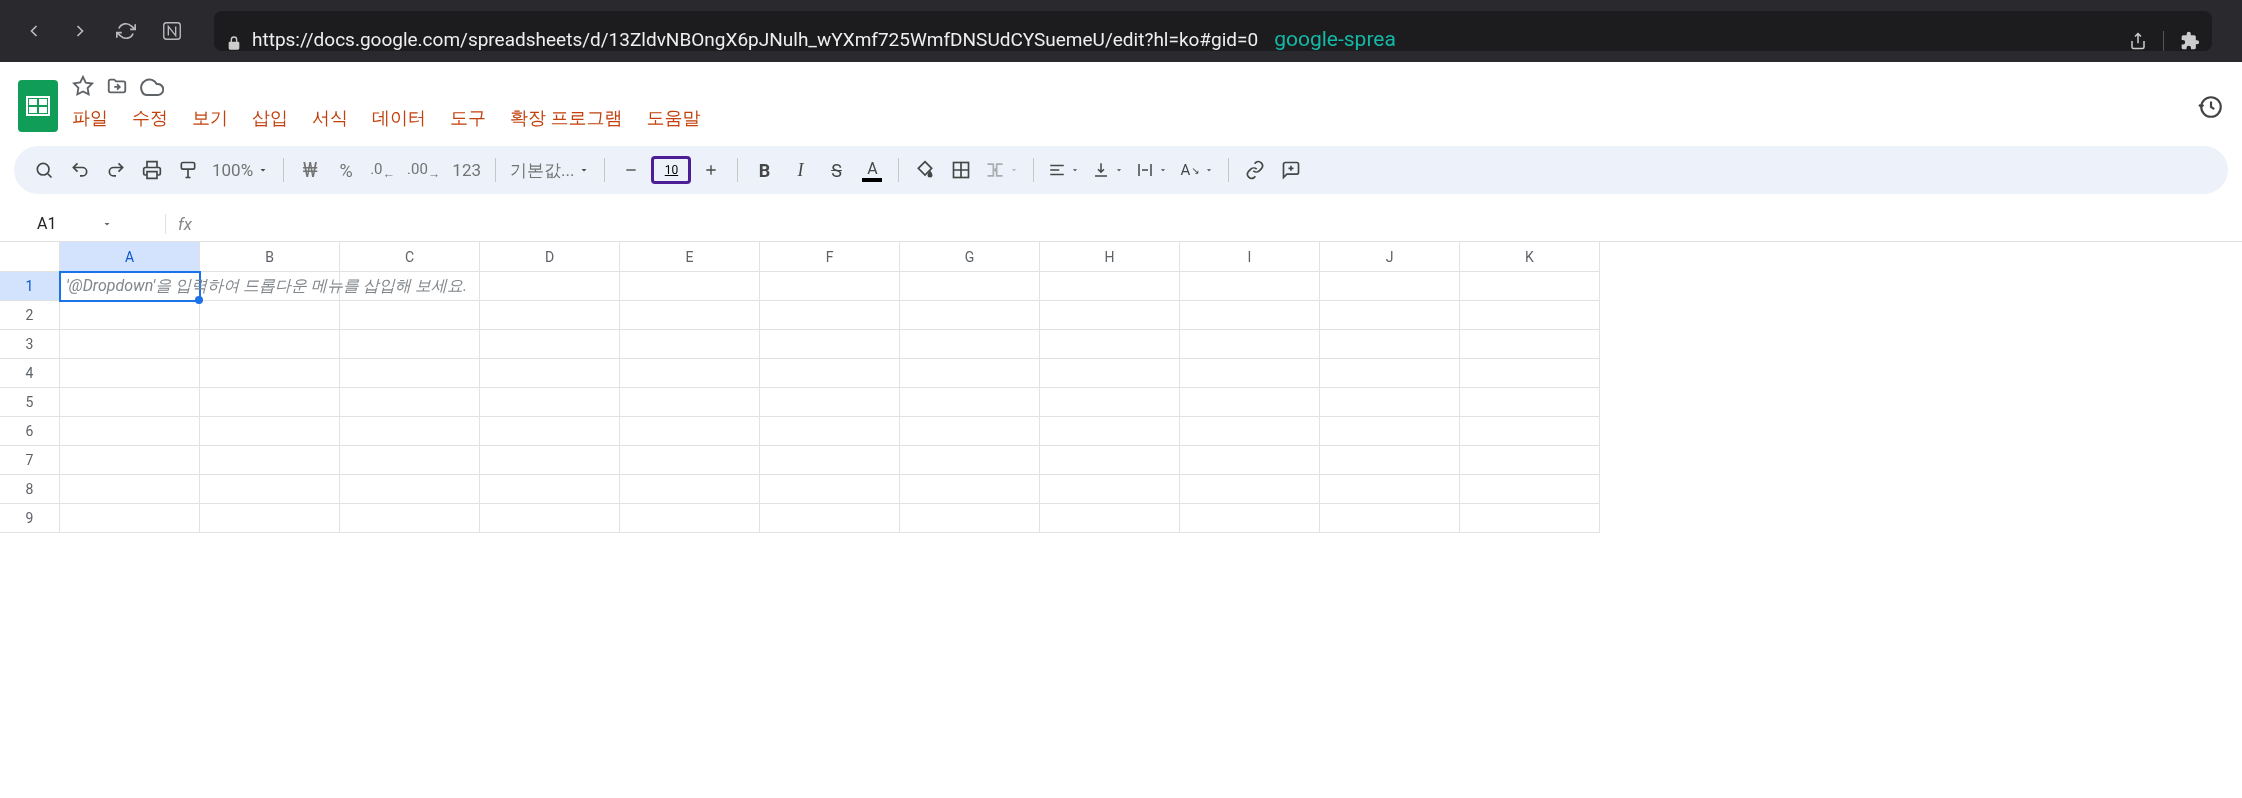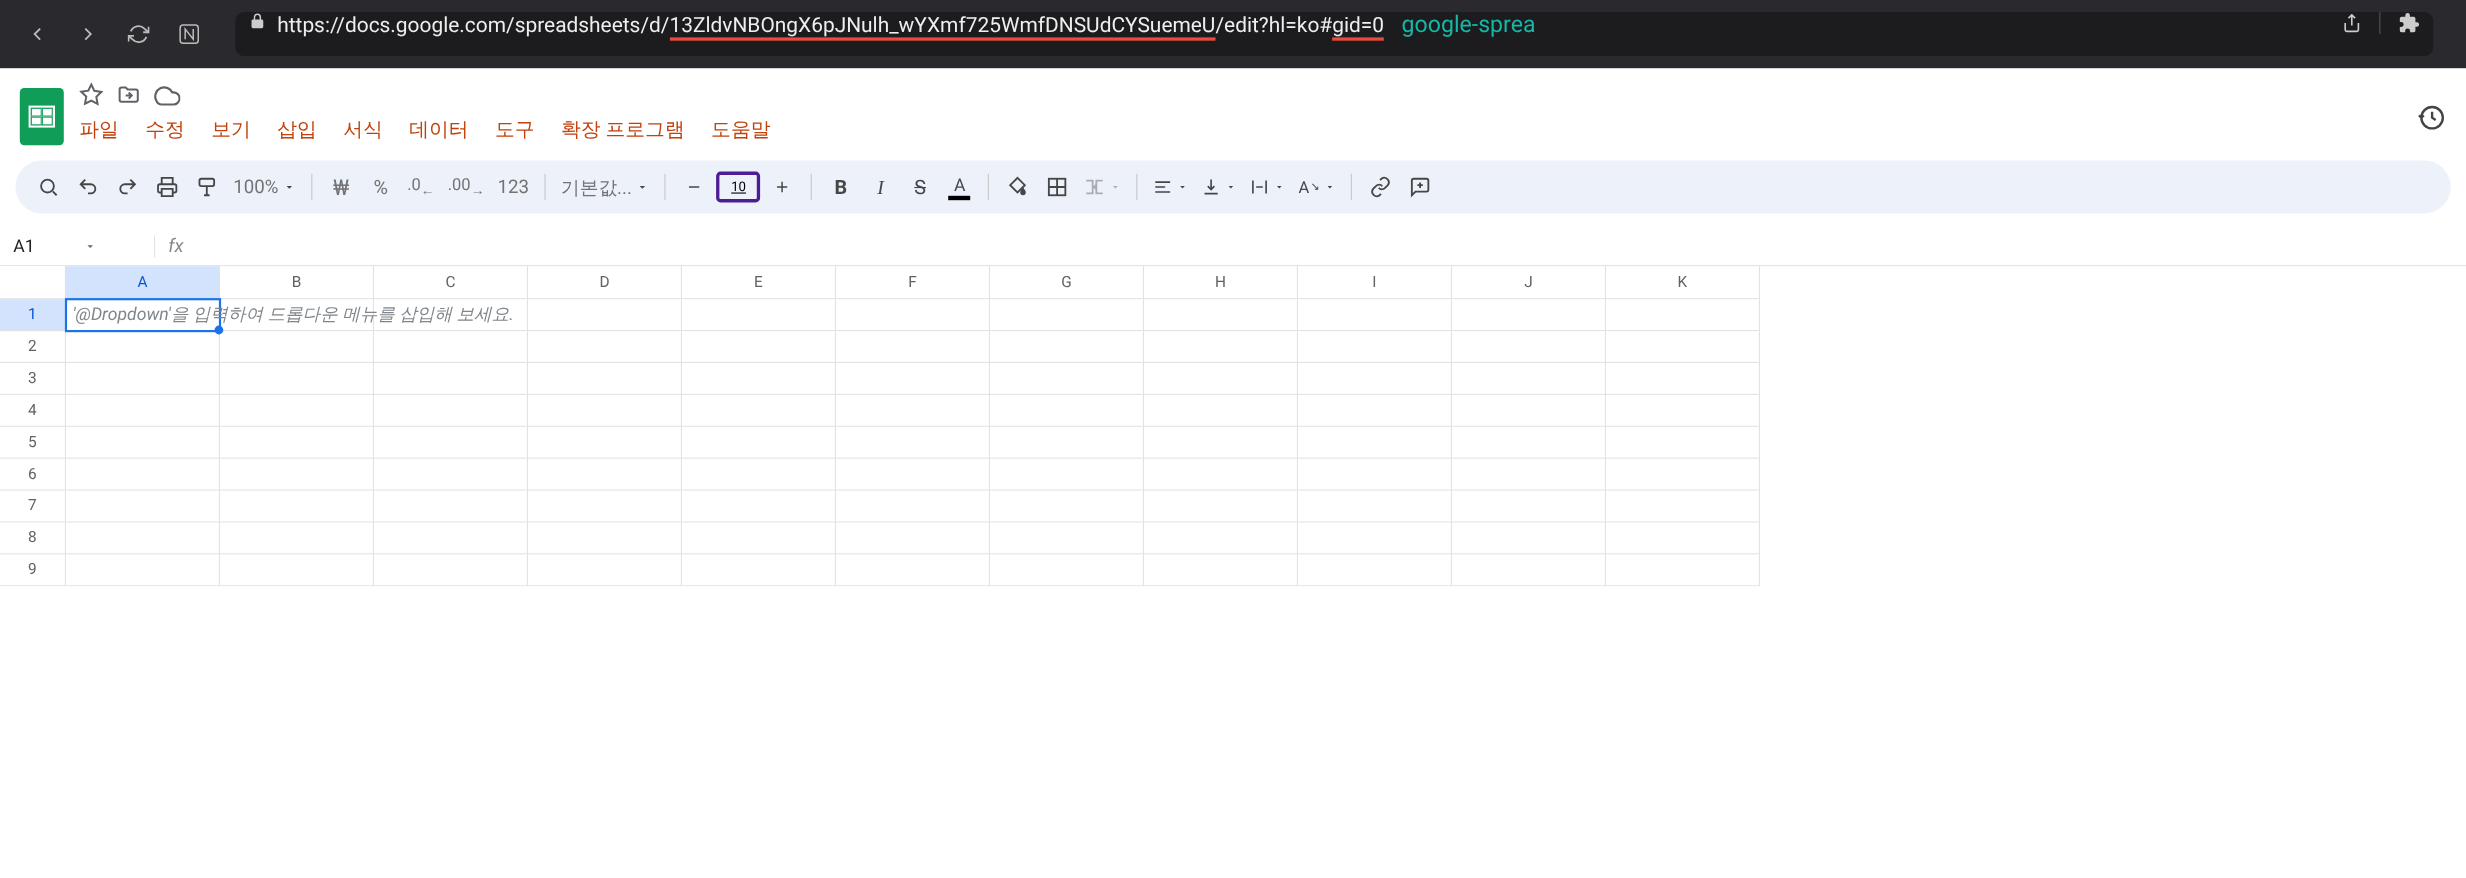--- a/index.html
+++ b/index.html
@@ -14,21 +14,21 @@
       padding: 0 20px;
       gap: 18px;
     }
     .nav-btn { color: #bbb; display: flex; align-items: center; justify-content: center; width: 28px; height: 28px; }
     .url-bar {
       flex: 1;
       background: #1c1c1e;
       border-radius: 8px;
       height: 40px;
       display: flex;
-      align-items: flex-start;
+      align-items: flex-end;
       padding: 0 12px;
       gap: 10px;
       margin: 0 10px;
       position: relative;
       overflow: hidden;
     }
     .url-text { color: #eee; font-size: 19px; white-space: nowrap; position: relative; }
     .url-text .underline-red { border-bottom: 3px solid #e74c3c; }
     .tab-name { color: #14b8a6; font-size: 21px; margin-left: 6px; }
     .chrome-right { display: flex; gap: 16px; align-items: center; margin-left: auto; }
@@ -104,20 +104,21 @@
     .text-color-btn { flex-direction: column; gap: 0; }
     .color-underline { width: 20px; height: 4px; background: #000; }
     
     
     .formula-row {
       display: flex;
       align-items: center;
       height: 36px;
       border-bottom: 1px solid #e1e3e1;
       margin-top: 12px;
+      padding-left: 25px;
     }
     .name-box {
       width: 100px;
       padding: 0 12px;
       display: flex;
       align-items: center;
       justify-content: space-between;
       font-size: 16px;
       color: #222;
     }

